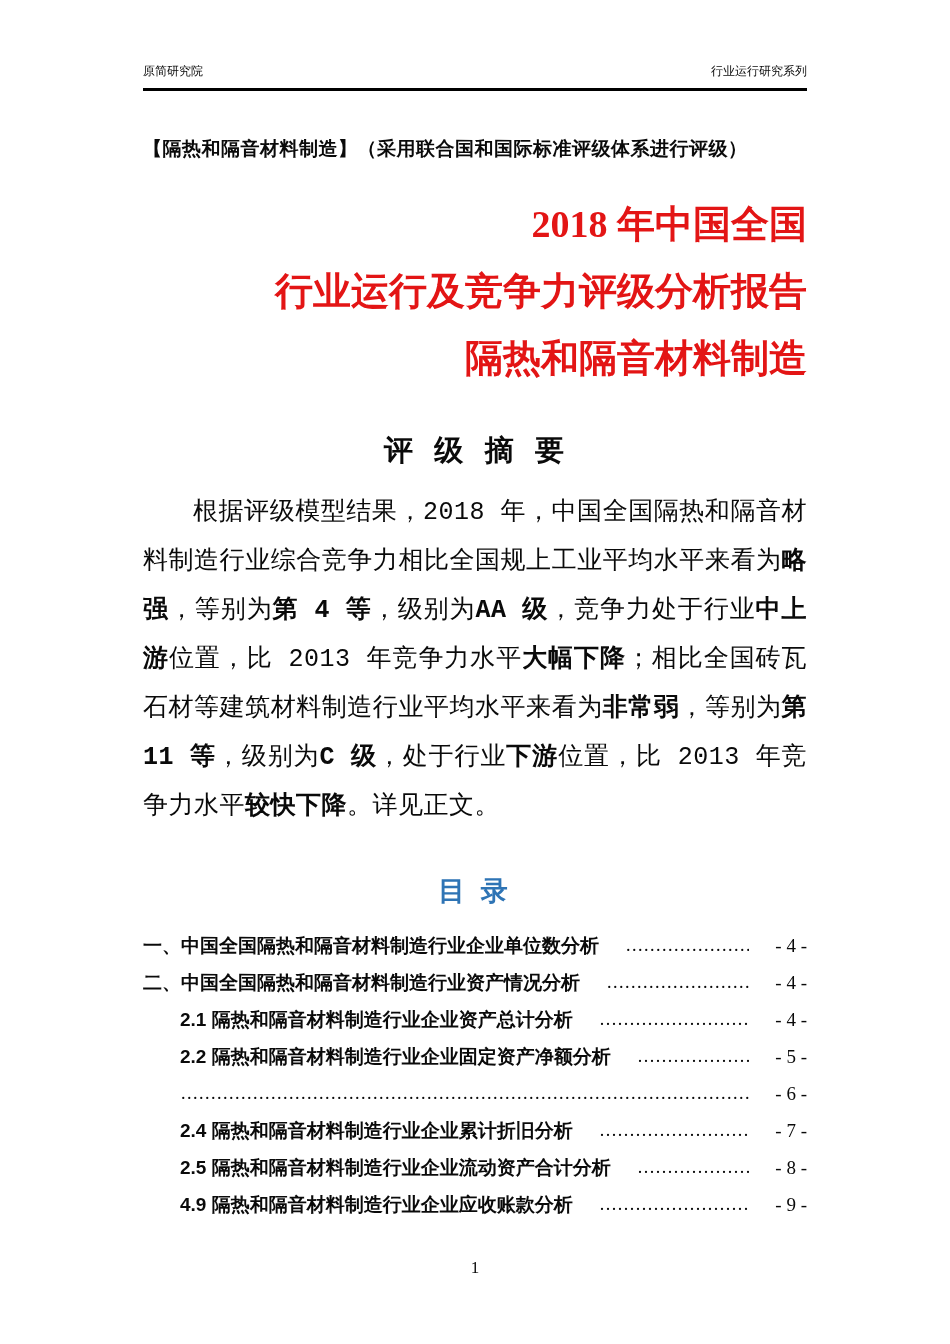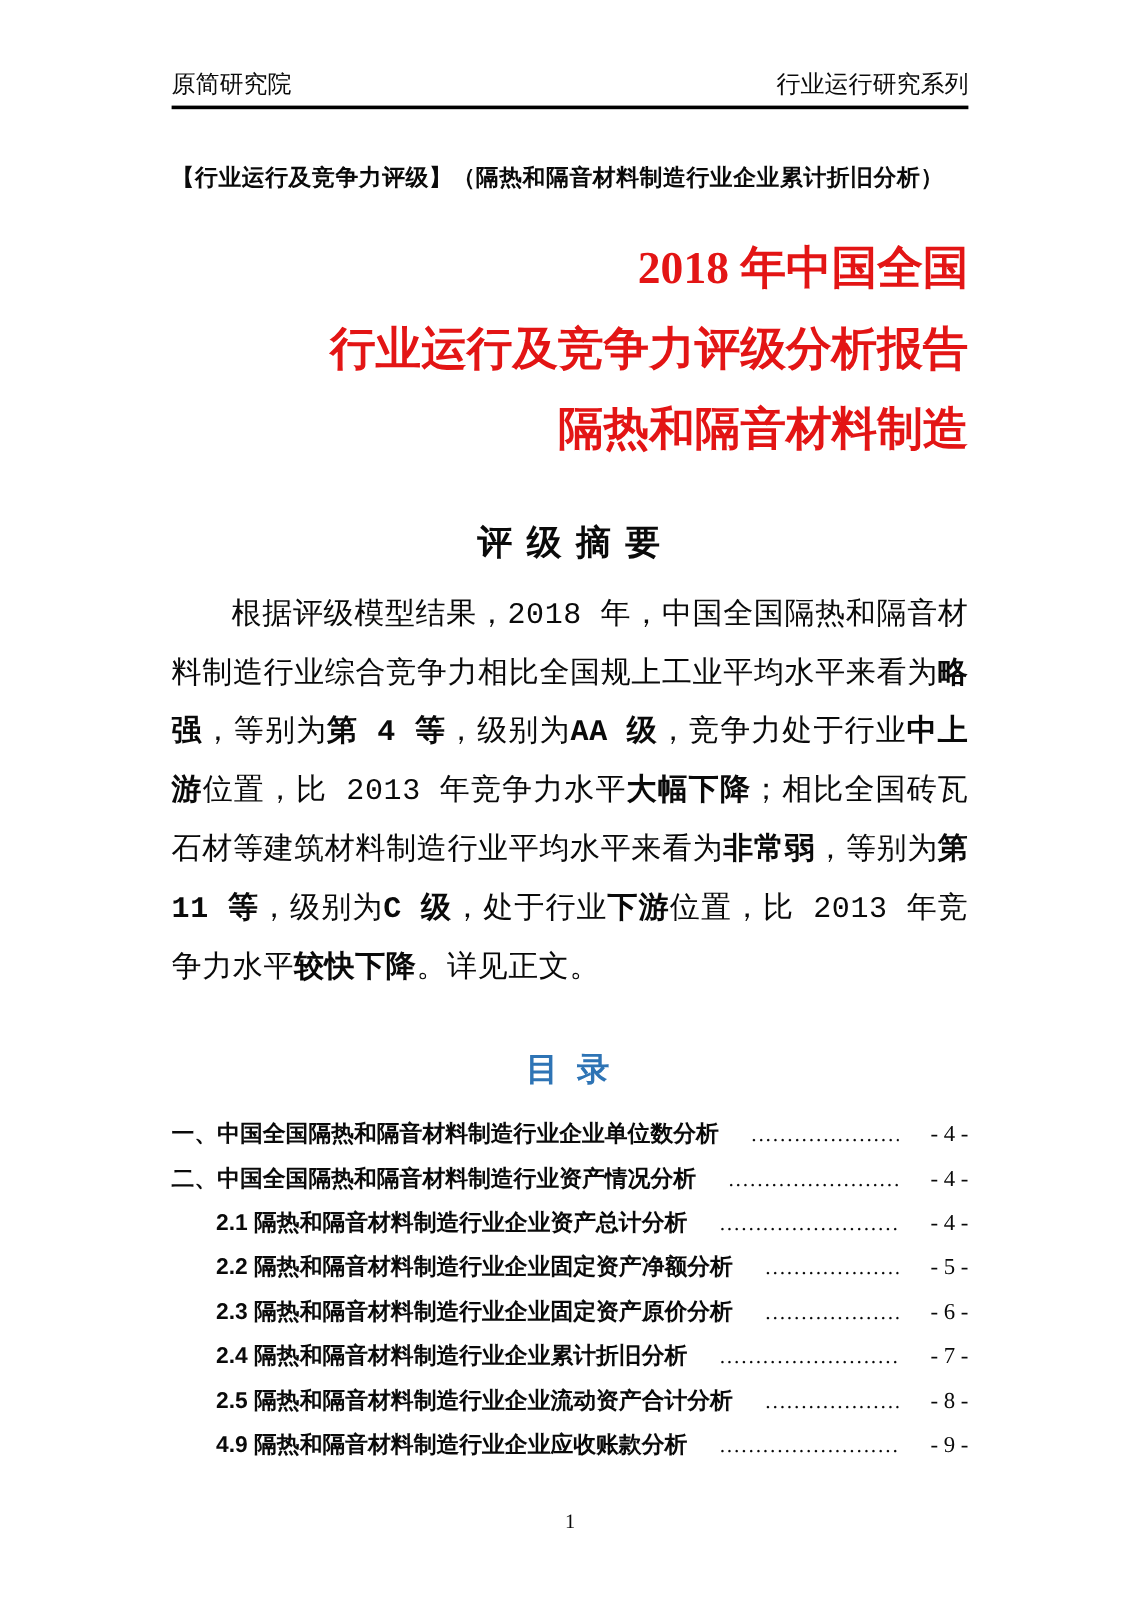--- a/index.html
+++ b/index.html
@@ -24,21 +24,21 @@
   }
   
   .doc-header{
     display:flex;
     justify-content:space-between;
     align-items:flex-end;
     padding-top:60px;
     padding-bottom:6px;
     border-bottom:3px solid #000000;
     font-family:"Liberation Sans","DejaVu Sans",sans-serif;
-    font-size:20px;
+    font-size:12px;
     line-height:22px;
   }
   
   .subtitle{
     margin-top:44px;
     font-weight:bold;
     font-size:19px;
     line-height:28px;
     letter-spacing:0.5px;
   }
@@ -49,21 +49,21 @@
     color:var(--title-red);
     font-weight:bold;
     font-size:38px;
     line-height:67px;
     font-family:"Liberation Serif","DejaVu Serif",serif;
   }
   
   .summary-heading{
     margin-top:40px;
     text-align:center;
-    font-family:Liberation Sans, sans-serif;
+    font-family:Liberation Mono, monospace;
     font-weight:bold;
     font-size:29px;
     line-height:42px;
     letter-spacing:2px;
   }
   .summary-paragraph{
     margin-top:14px;
     font-size:25px;
     line-height:49px;
     text-align:justify;
@@ -126,21 +126,21 @@
 </head>
 <body>
 
 <div class="page">
 
   <div class="doc-header">
     <span>原简研究院</span>
     <span>行业运行研究系列</span>
   </div>
 
-  <div class="subtitle">【行业运行及竞争力评级】（隔热和隔音材料制造行业企业累计折旧分析）</div>
+  <div class="subtitle">【隔热和隔音材料制造】（采用联合国和国际标准评级体系进行评级）</div>
 
   <div class="main-title">
     <div>2018 年中国全国</div>
     <div>行业运行及竞争力评级分析报告</div>
     <div>隔热和隔音材料制造</div>
   </div>
 
   <div class="summary-heading">评 级 摘 要</div>
 
   <p class="summary-paragraph"><span>根据评级模型结果，2018 年，中国全国隔热和隔音材料制造行业综合竞争力相比全国规上工业平均水平来看为</span><span class="b">略强</span><span>，等别为</span><span class="b">第 4 等</span><span>，级别为</span><span class="b">AA 级</span><span>，竞争力处于行业</span><span class="b">中上游</span><span>位置，比 2013 年竞争力水平</span><span class="b">大幅下降</span><span>；相比全国砖瓦石材等建筑材料制造行业平均水平来看为</span><span class="b">非常弱</span><span>，等别为</span><span class="b">第 11 等</span><span>，级别为</span><span class="b">C 级</span><span>，处于行业</span><span class="b">下游</span><span>位置，比 2013 年竞争力水平</span><span class="b">较快下降</span><span>。详见正文。</span></p>
@@ -162,21 +162,20 @@
         <span class="toc-label">2.1 隔热和隔音材料制造行业企业资产总计分析</span>
         <span class="toc-dots">........................................................................................................................</span>
         <span class="toc-page">- 4 -</span>
       </div>
       <div class="toc-row lvl2">
         <span class="toc-label">2.2 隔热和隔音材料制造行业企业固定资产净额分析</span>
         <span class="toc-dots">........................................................................................................................</span>
         <span class="toc-page">- 5 -</span>
       </div>
       <div class="toc-row lvl2">
-        <span class="toc-label">2.3 隔热和隔音材料制造行业企业固定资产原价分析</span>
         <span class="toc-dots">........................................................................................................................</span>
         <span class="toc-page">- 6 -</span>
       </div>
       <div class="toc-row lvl2">
         <span class="toc-label">2.4 隔热和隔音材料制造行业企业累计折旧分析</span>
         <span class="toc-dots">........................................................................................................................</span>
         <span class="toc-page">- 7 -</span>
       </div>
       <div class="toc-row lvl2">
         <span class="toc-label">2.5 隔热和隔音材料制造行业企业流动资产合计分析</span>

